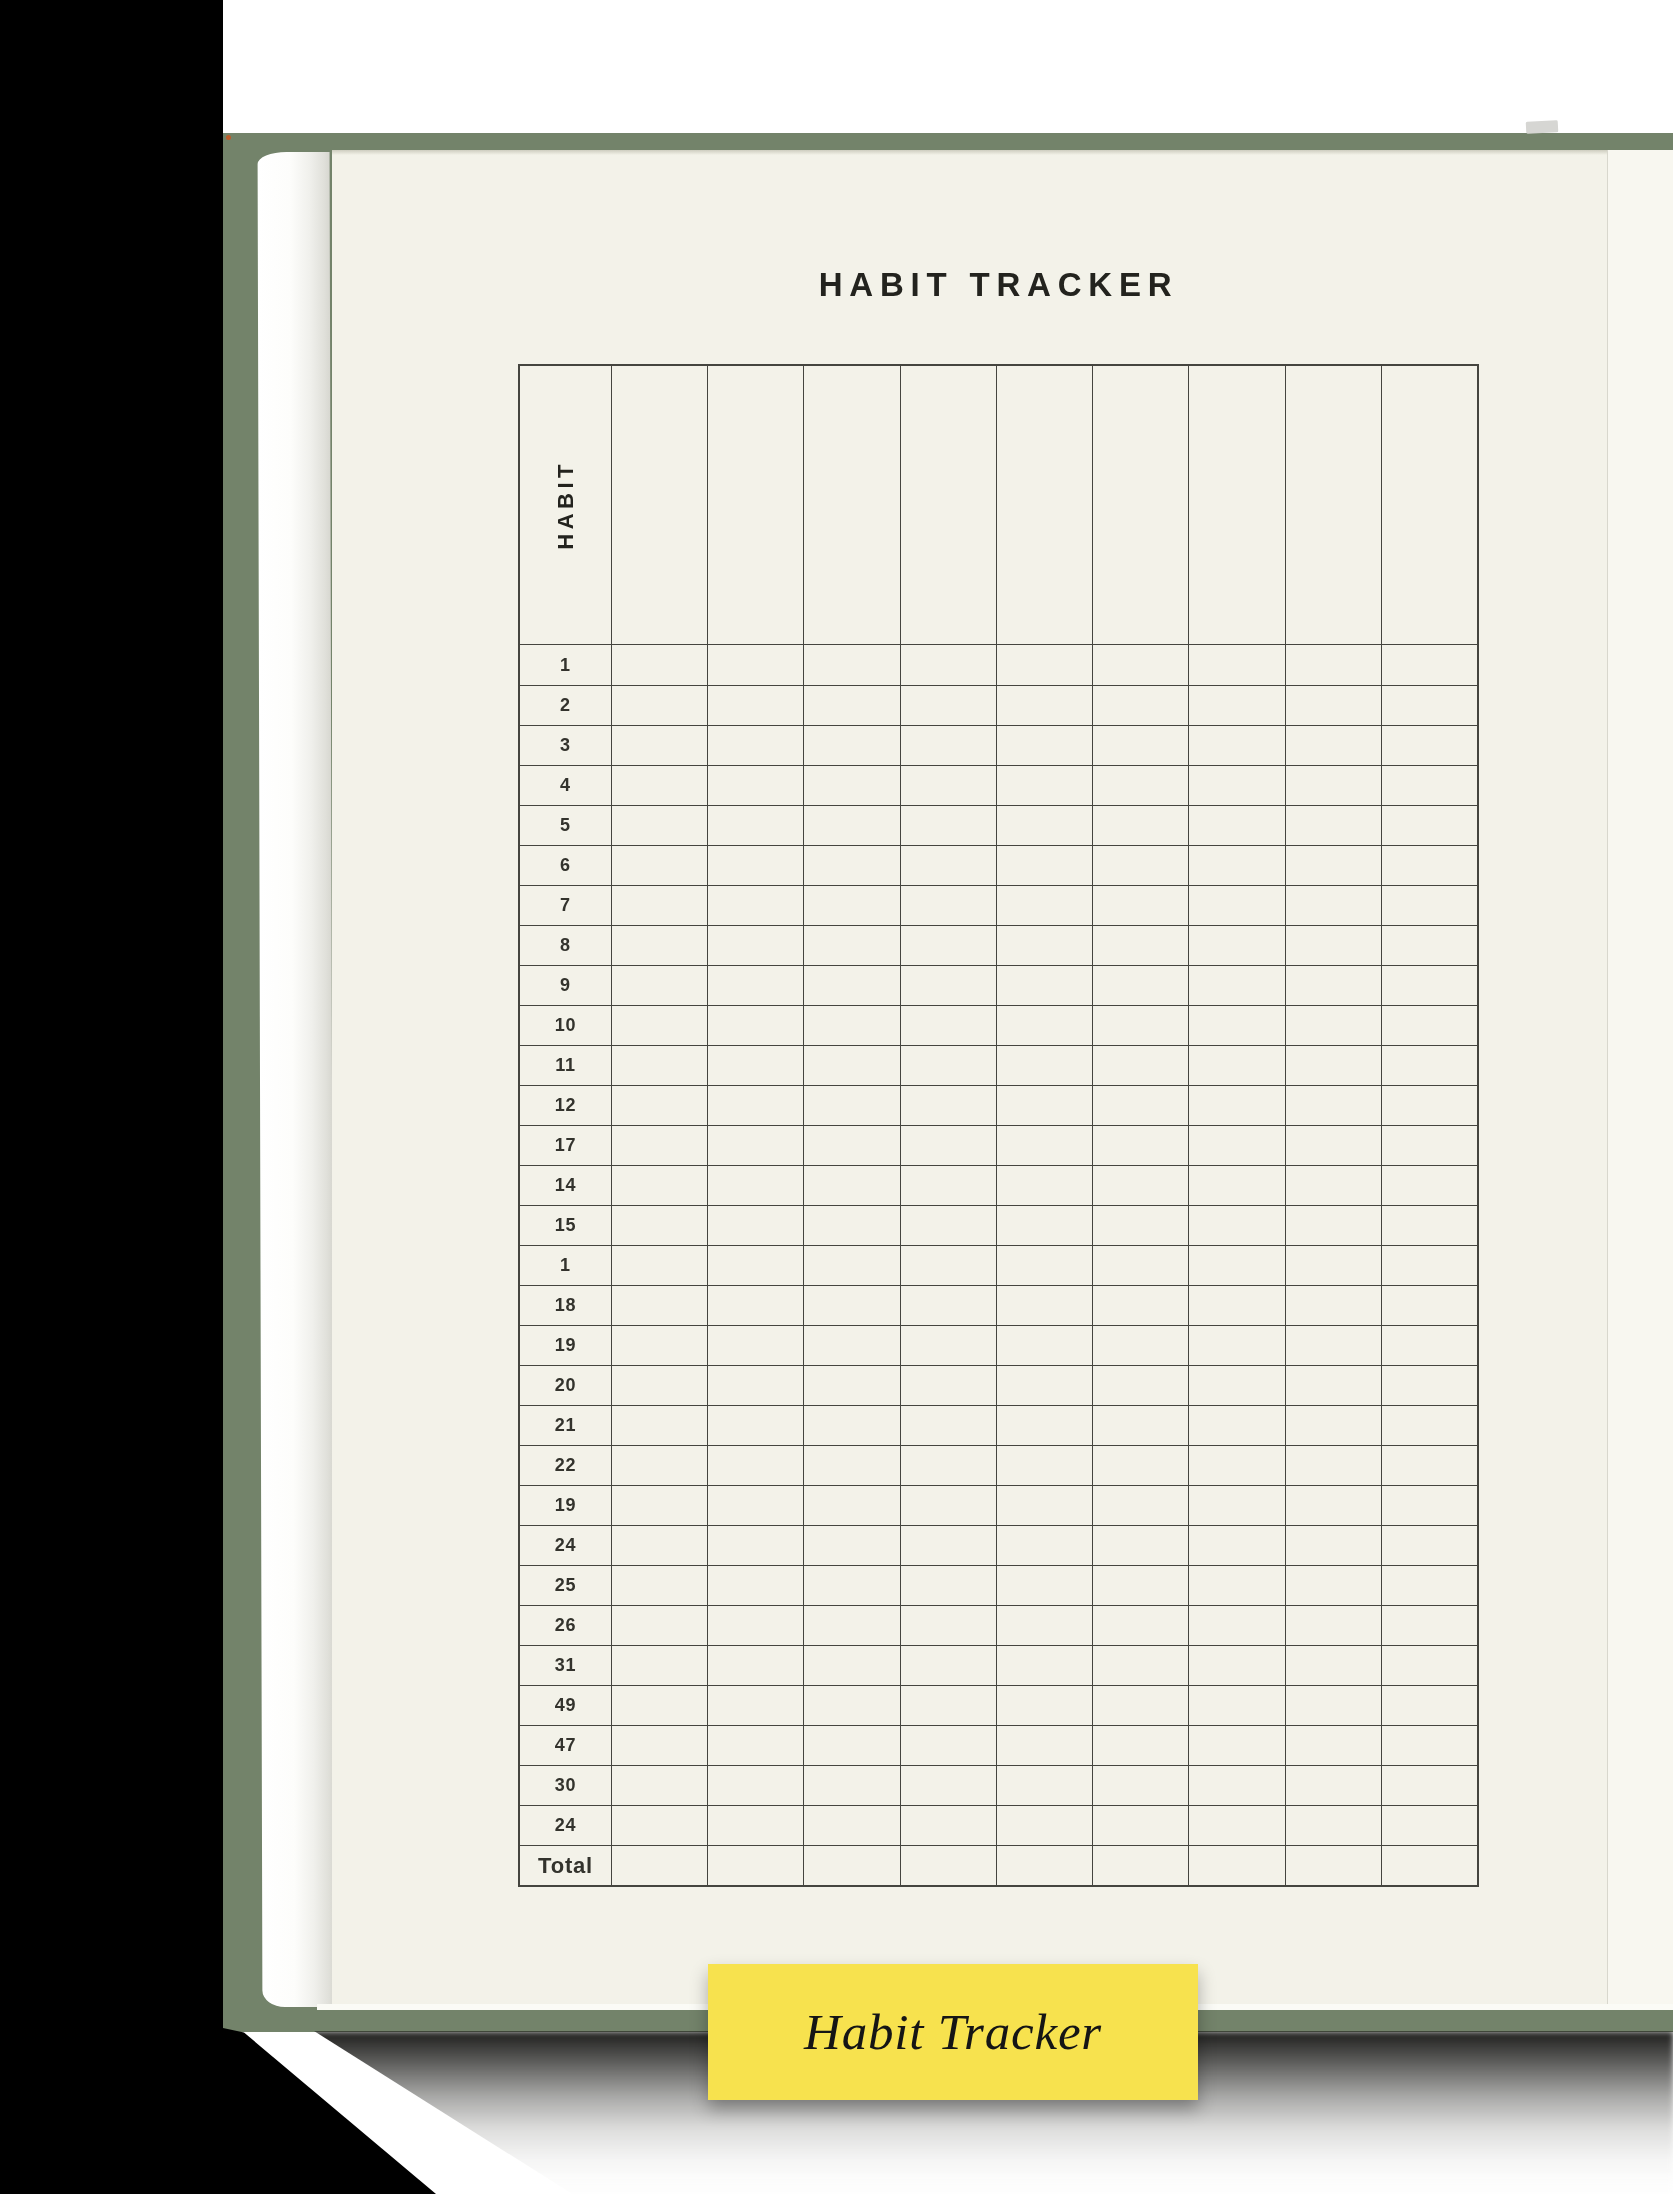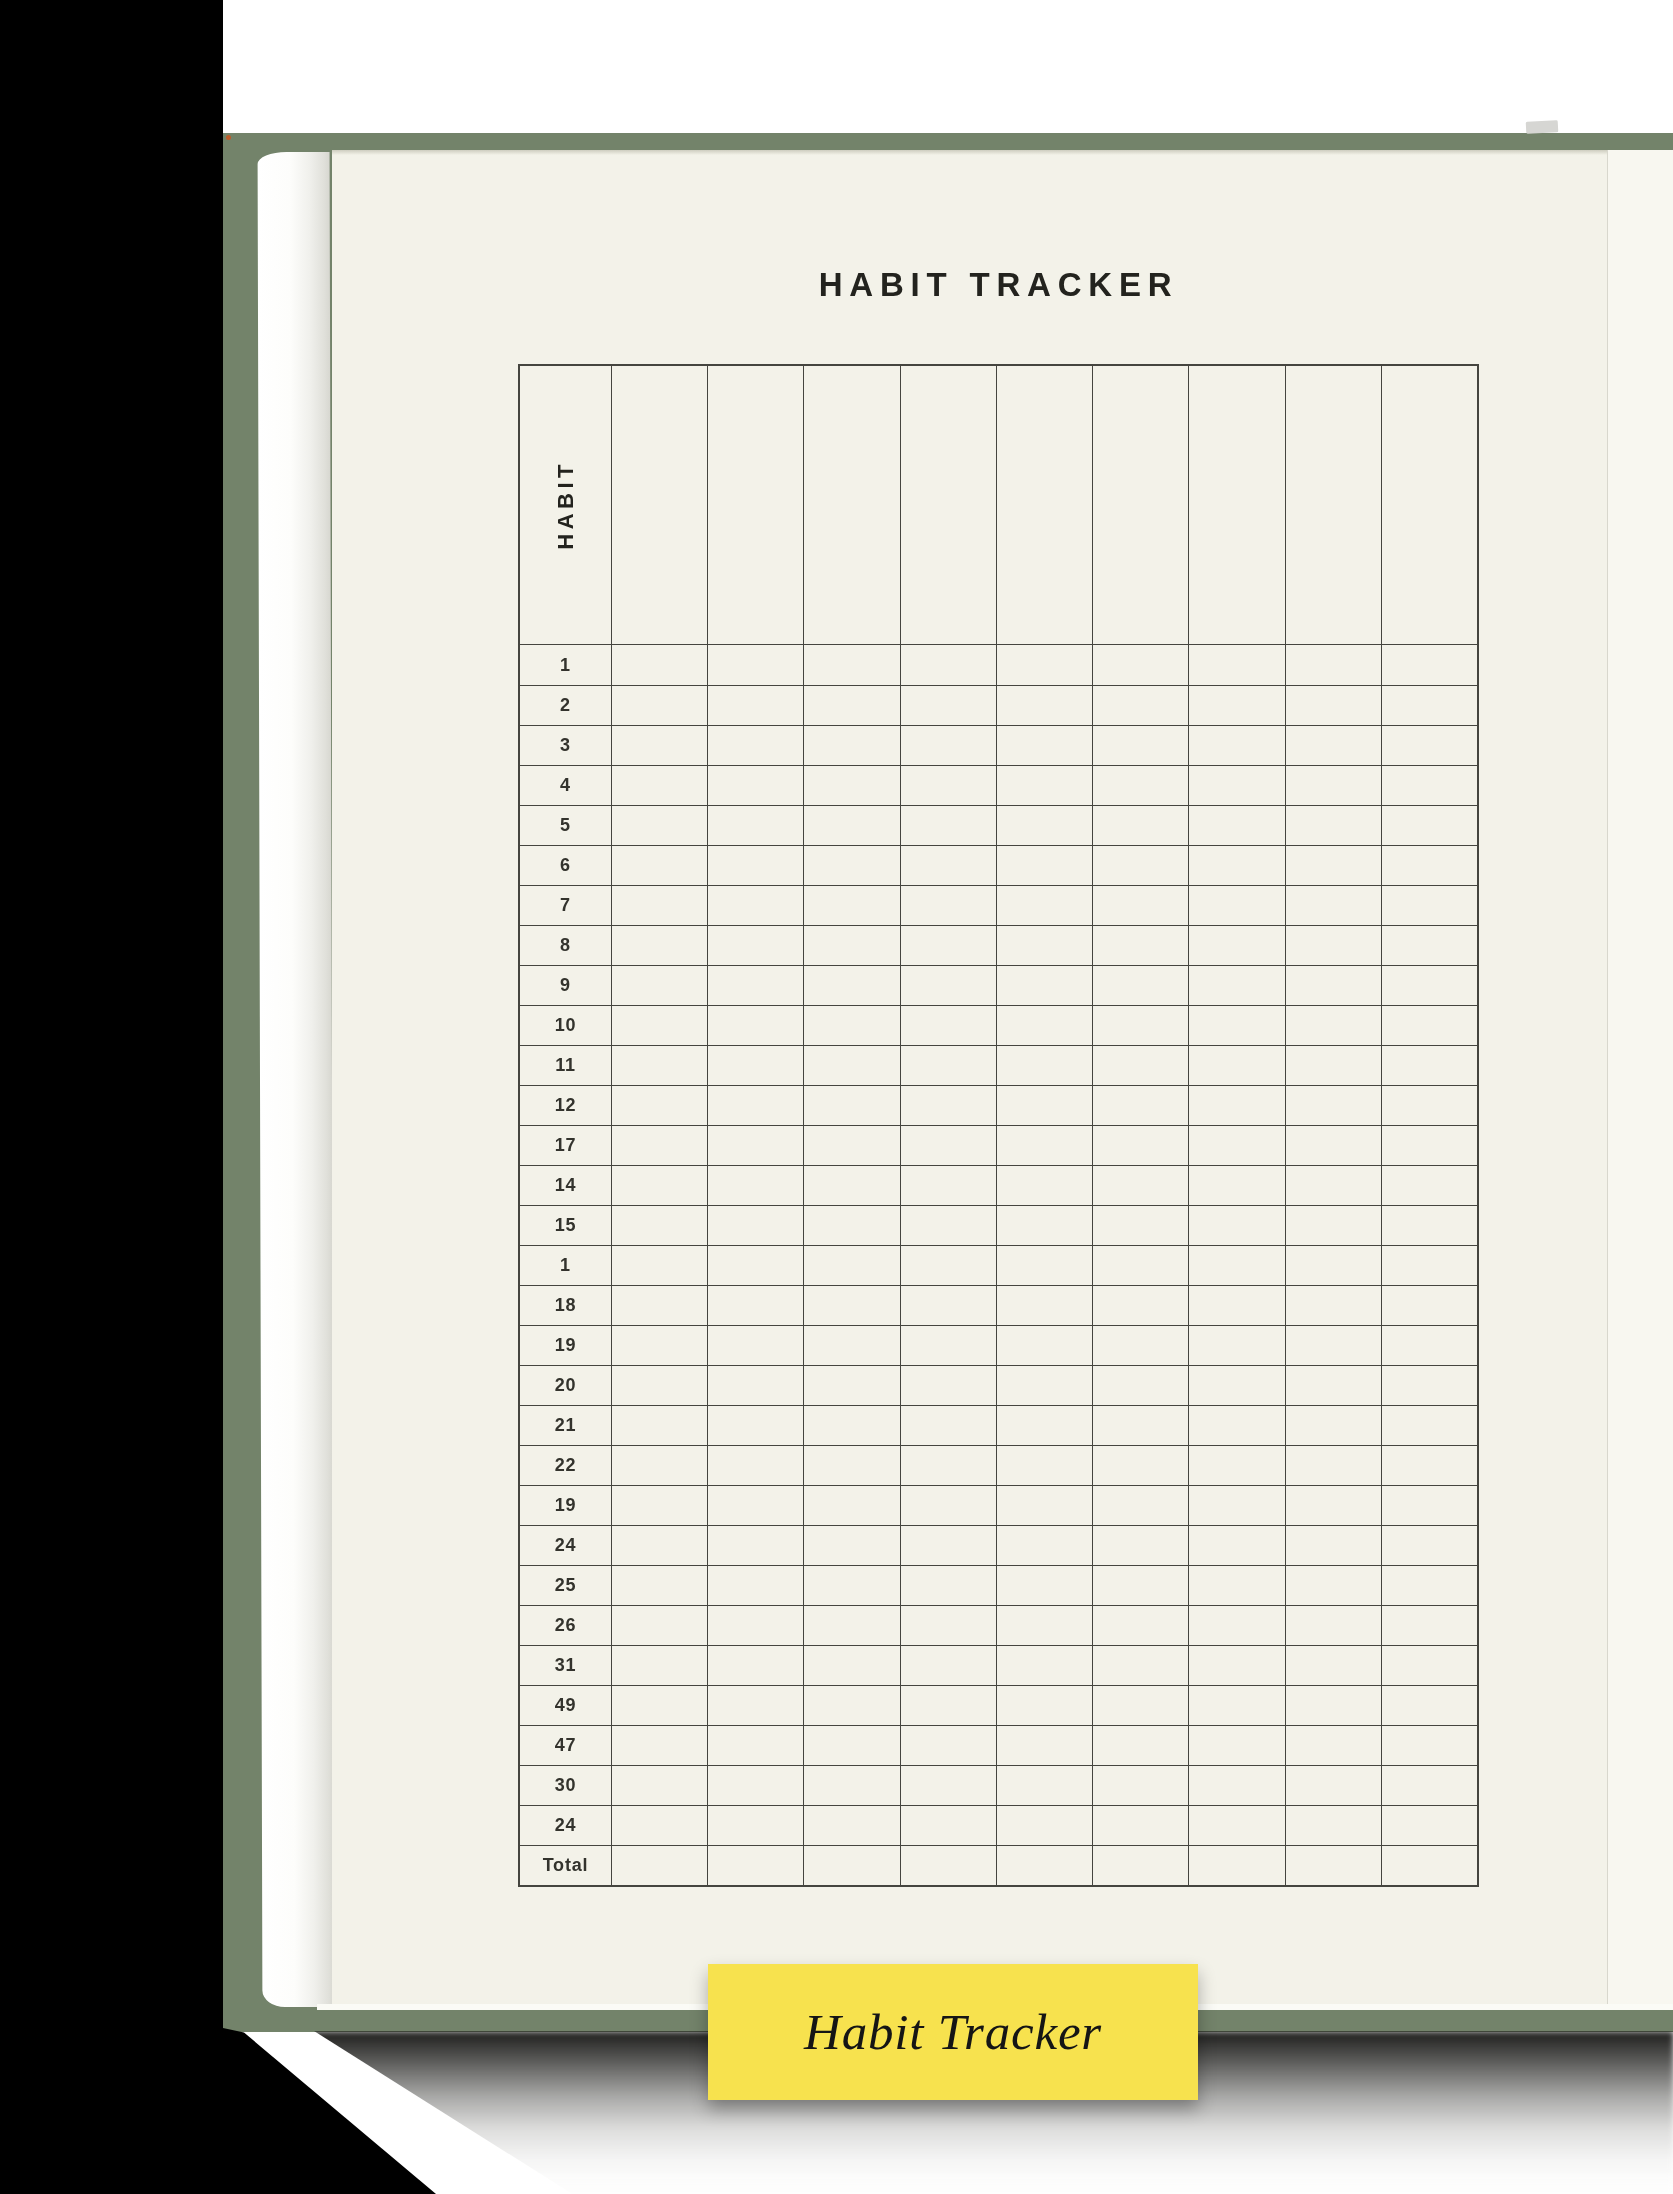--- a/index.html
+++ b/index.html
@@ -95,21 +95,21 @@
   }
   .t-row:first-child{border-top:none;}
   .t-row .td{
     border-left:1.5px solid var(--grid-line);
     display:flex;align-items:center;justify-content:center;
   }
   .t-row .td:first-child{border-left:none;}
   .t-row .num{
     font-size:18px;font-weight:600;color:#33332d;letter-spacing:0.8px;
   }
-  .t-row.total .num{font-size:18px;}
+  .t-row.total .num{font-size:22px;}
   
   .footer-label{
     position:absolute;left:708px;top:1964px;width:490px;height:136px;z-index:7;
     background:var(--label-yellow);
     display:flex;align-items:center;justify-content:center;
     box-shadow:0 9px 16.6px rgba(0,0,0,0.30);
   }
   .footer-label span{
     font-family:"Liberation Serif", serif;font-style:italic;
     font-size:51px;color:#151515;letter-spacing:0.8px;

